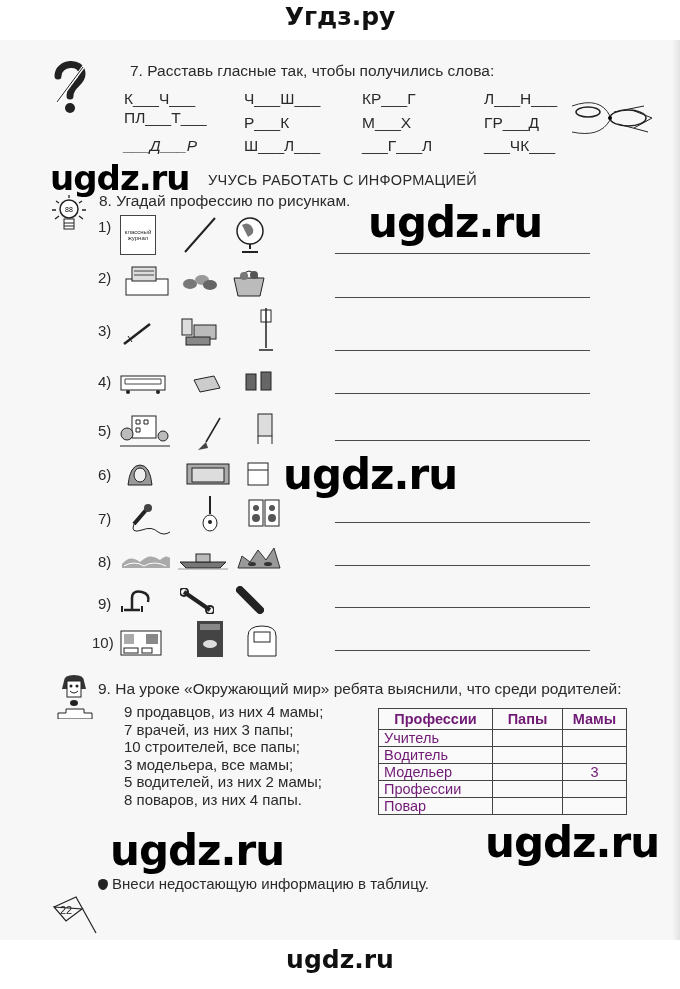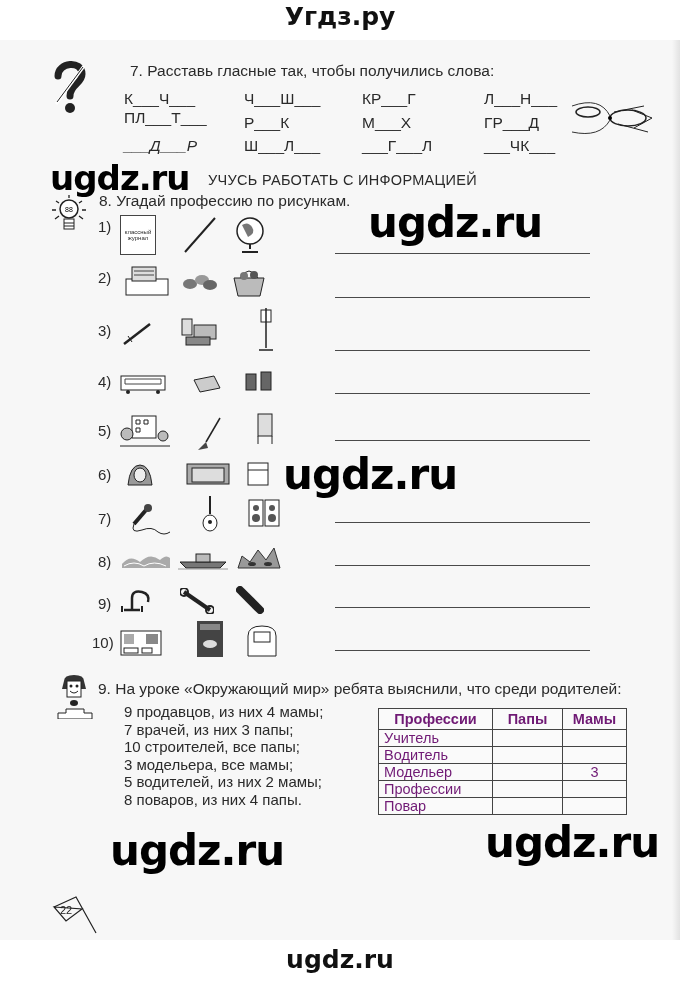--- a/index.html
+++ b/index.html
@@ -379,20 +379,23 @@
           <td class="num"></td>
           <td class="num"></td>
         </tr>
       </tbody>
     </table>
   </div>
 
   <div class="abs wm wm-big" style="left:110px;top:786px;">ugdz.ru</div>
   <div class="abs wm wm-big" style="left:485px;top:778px;">ugdz.ru</div>
 
+  <div class="abs footnote" style="left:98px;top:835px;">
+    <span style="display:inline-block;width:10px;height:11px;background:#222;border-radius:50% 50% 50% 50% / 40% 40% 60% 60%;margin-right:4px;vertical-align:-1px;"></span><span>Внеси недостающую информацию в таблицу.</span>
+  </div>
 
   <div class="abs" style="left:52px;top:855px;">
     <svg width="46" height="40" viewBox="0 0 46 40">
       <path d="M2 12 L24 2 L44 38" stroke="#222" fill="none" stroke-width="1.2"></path>
       <path d="M2 12 L30 14 L14 26 Z" fill="none" stroke="#222" stroke-width="1.2"></path>
       <text x="14" y="19" font-size="11" text-anchor="middle" font-family="Liberation Sans, sans-serif" fill="#222">22</text>
     </svg>
   </div>
 </div>
 

